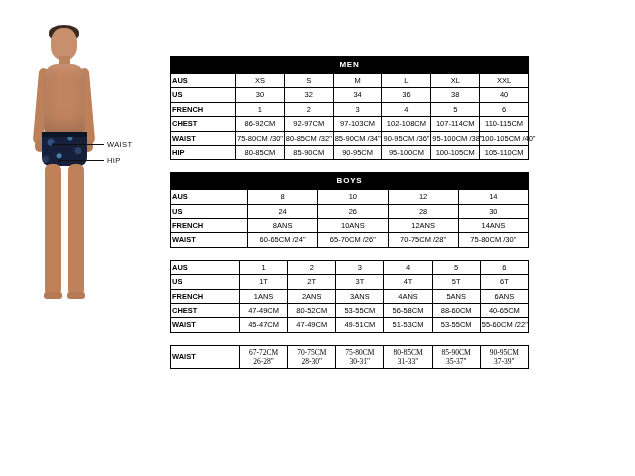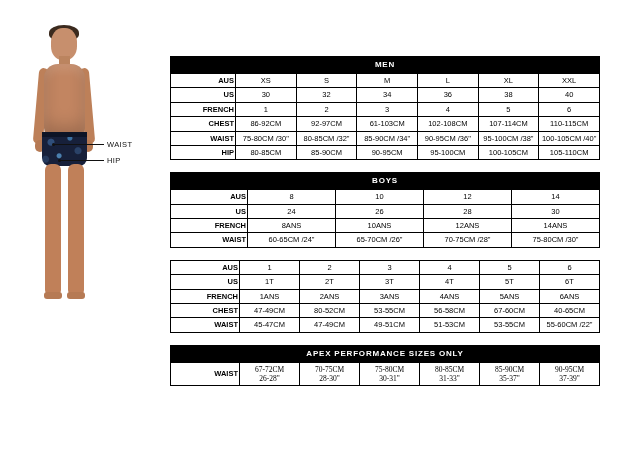--- a/index.html
+++ b/index.html
@@ -84,39 +84,39 @@
   #callout-waist .ctext{left:55px;top:0;}
   #callout-hip{left:58px;top:156px;}
   #callout-hip .line{width:44px;}
   #callout-hip .ctext{left:49px;top:0;}
 
   
   .tables{
     position:absolute;left:170px;top:56px;width:450px;
   }
   table{
-    border-collapse:collapse;width:430px;margin-bottom:12px;
+    border-collapse:collapse;width:359px;margin-bottom:12px;
     table-layout:fixed;
   }
   caption{
     background:#000;color:#fff;font-size:8px;font-weight:bold;
     letter-spacing:.8px;padding:3px 0;text-align:center;
     border:1px solid #000;
   }
   th,td{
     border:1px solid #000;
     font-size:7.5px;
     text-align:center;
     padding:2px 1px;
     color:#000;
     line-height:1.25;
     white-space:nowrap;
   }
   th.rowhead{
-    font-weight:bold;text-align:right;
+    font-weight:bold;text-align:left;
     width:62px;
   }
   td.two-line{white-space:normal;font-family:Liberation Serif, serif;}
   .t-men th.rowhead{width:62px;}
   .t-boys th.rowhead{width:74px;}
   .t-toddlers th.rowhead{width:66px;}
   .t-apex th.rowhead{width:66px;}
 </style>
 </head>
 <body>
@@ -181,21 +181,21 @@
             <td>2</td>
             <td>3</td>
             <td>4</td>
             <td>5</td>
             <td>6</td>
           </tr>
           <tr>
             <th class="rowhead">CHEST</th>
             <td>86-92CM</td>
             <td>92-97CM</td>
-            <td>61-103CM</td>
+            <td>97-103CM</td>
             <td>102-108CM</td>
             <td>107-114CM</td>
             <td>110-115CM</td>
           </tr>
           <tr>
             <th class="rowhead">WAIST</th>
             <td>75-80CM /30"</td>
             <td>80-85CM /32"</td>
             <td>85-90CM /34"</td>
             <td>90-95CM /36"</td>
@@ -276,37 +276,36 @@
             <td>4ANS</td>
             <td>5ANS</td>
             <td>6ANS</td>
           </tr>
           <tr>
             <th class="rowhead">CHEST</th>
             <td>47-49CM</td>
             <td>80-52CM</td>
             <td>53-55CM</td>
             <td>56-58CM</td>
-            <td>67-60CM</td>
+            <td>88-60CM</td>
             <td>40-65CM</td>
           </tr>
           <tr>
             <th class="rowhead">WAIST</th>
             <td>45-47CM</td>
             <td>47-49CM</td>
             <td>49-51CM</td>
             <td>51-53CM</td>
             <td>53-55CM</td>
             <td>55-60CM /22"</td>
           </tr>
         </tbody>
     </table>
 
     <table class="t-apex">
-      <caption>APEX PERFORMANCE SIZES ONLY</caption>
       <tbody>
           <tr>
             <th class="rowhead">WAIST</th>
             <td class="two-line">67-72CM<br>26-28"</td>
             <td class="two-line">70-75CM<br>28-30"</td>
             <td class="two-line">75-80CM<br>30-31"</td>
             <td class="two-line">80-85CM<br>31-33"</td>
             <td class="two-line">85-90CM<br>35-37"</td>
             <td class="two-line">90-95CM<br>37-39"</td>
           </tr>

